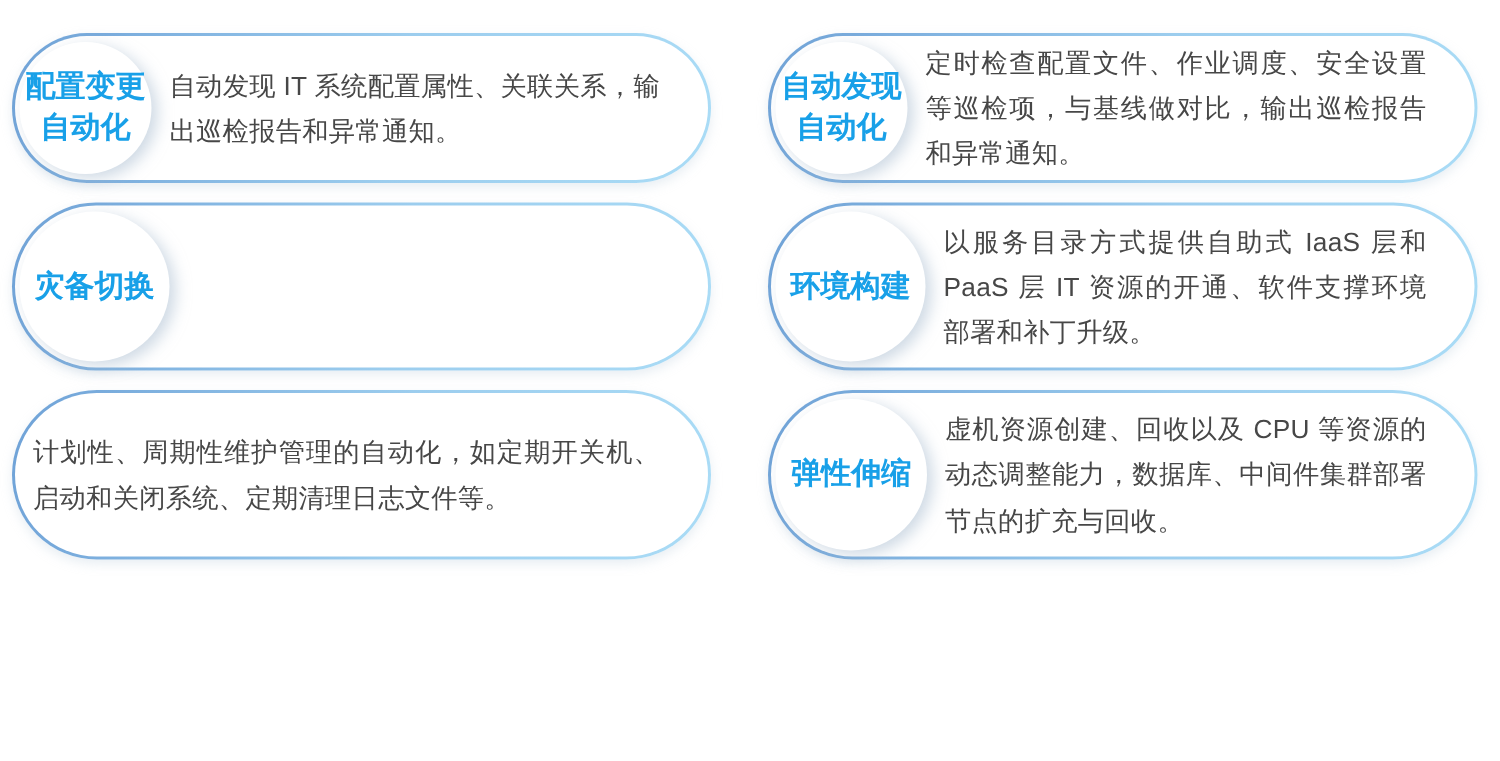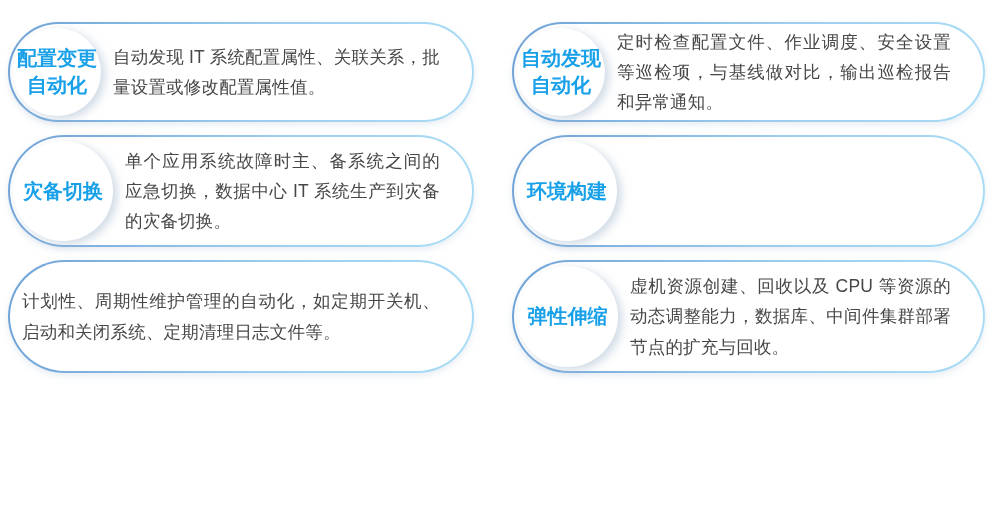--- a/index.html
+++ b/index.html
@@ -68,49 +68,49 @@
 <body>
 
 <div class="grid">
 
   <div class="card">
     <div class="card-inner">
       <div class="badge">
         <span class="badge-label">配置变更
 自动化</span>
       </div>
-      <p class="desc">自动发现 IT 系统配置属性、关联关系，批量设置或修改配置属性值。</p>
+      <p class="desc">自动发现 IT 系统配置属性、关联关系，输出巡检报告和异常通知。</p>
     </div>
   </div>
 
   <div class="card">
     <div class="card-inner">
       <div class="badge">
         <span class="badge-label">自动发现
 自动化</span>
       </div>
       <p class="desc">定时检查配置文件、作业调度、安全设置等巡检项，与基线做对比，输出巡检报告和异常通知。</p>
     </div>
   </div>
 
   <div class="card">
     <div class="card-inner">
       <div class="badge">
         <span class="badge-label">灾备切换</span>
       </div>
-      <p class="desc">单个应用系统故障时主、备系统之间的应急切换，数据中心 IT 系统生产到灾备的灾备切换。</p>
     </div>
   </div>
 
 
   <div class="card">
     <div class="card-inner">
       <div class="badge">
         <span class="badge-label">环境构建</span>
       </div>
+      <p class="desc">以服务目录方式提供自助式 IaaS 层和PaaS 层 IT 资源的开通、软件支撑环境部署和补丁升级。</p>
     </div>
   </div>
 
   <div class="card">
     <div class="card-inner">
       <p class="desc">计划性、周期性维护管理的自动化，如定期开关机、启动和关闭系统、定期清理日志文件等。</p>
     </div>
   </div>
 
 

